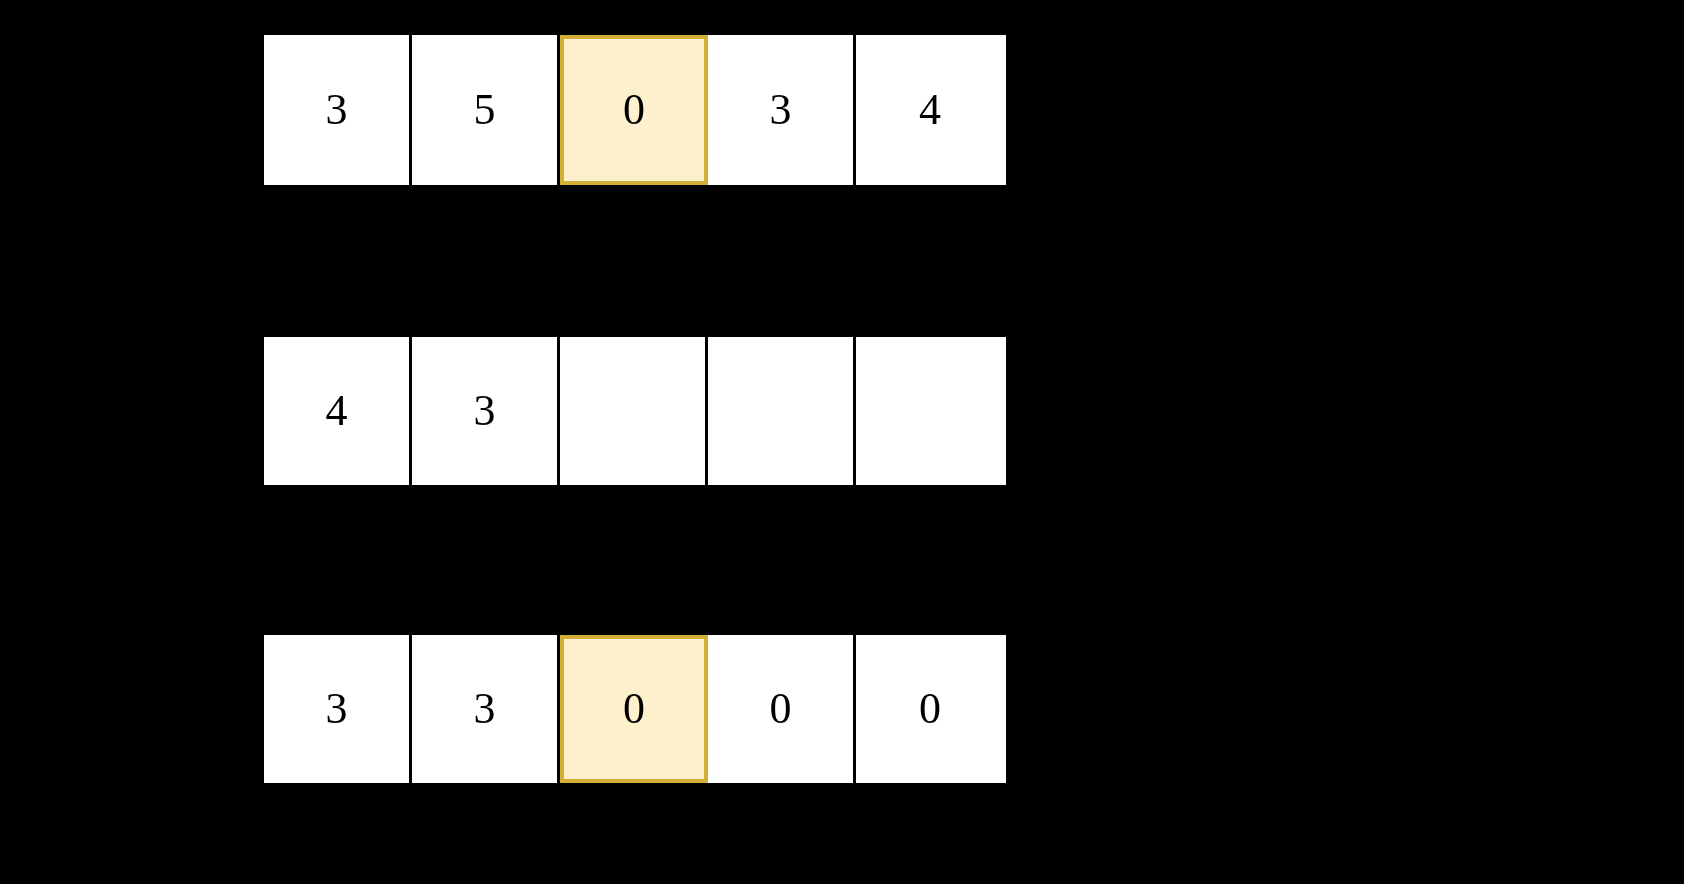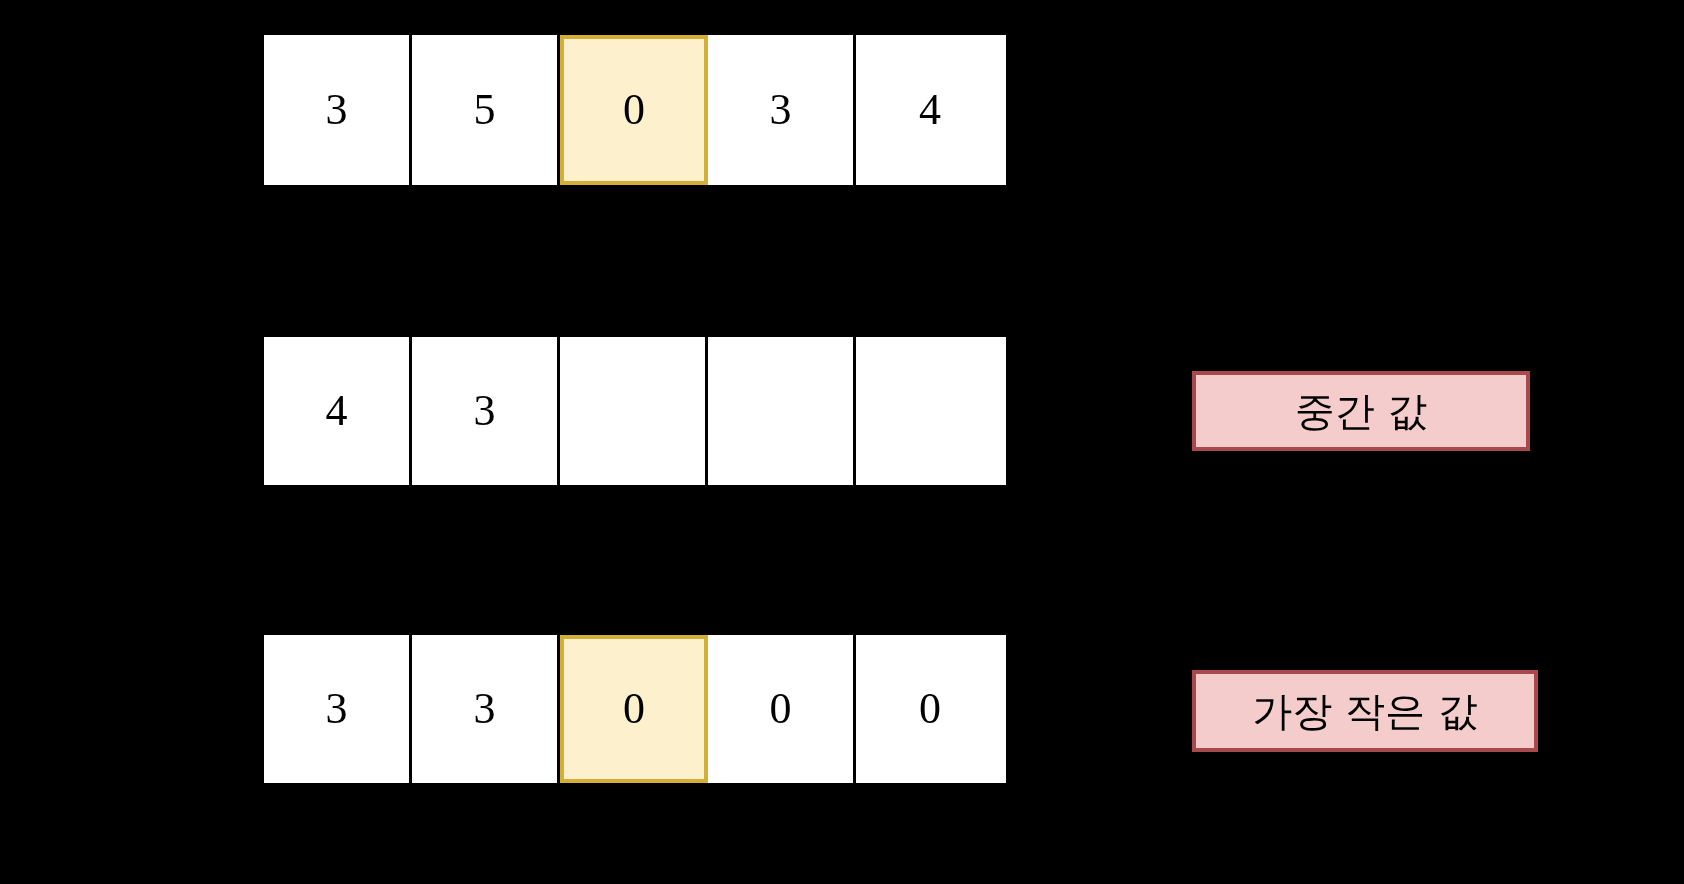--- a/index.html
+++ b/index.html
@@ -99,24 +99,22 @@
     <div class="cell">4</div>
   </div>
 
   <div class="array-row" id="row-2">
     <div class="cell">4</div>
     <div class="cell">3</div>
     <div class="cell"></div>
     <div class="cell"></div>
     <div class="cell"></div>
   </div>
-  <div class="tag" id="tag-2">중간 값</div>
 
   <div class="array-row" id="row-3">
     <div class="cell">3</div>
     <div class="cell">3</div>
     <div class="cell highlight">0</div>
     <div class="cell">0</div>
     <div class="cell">0</div>
   </div>
-  <div class="tag" id="tag-3">가장 작은 값</div>
 
 </div>
 
 </body></html>

